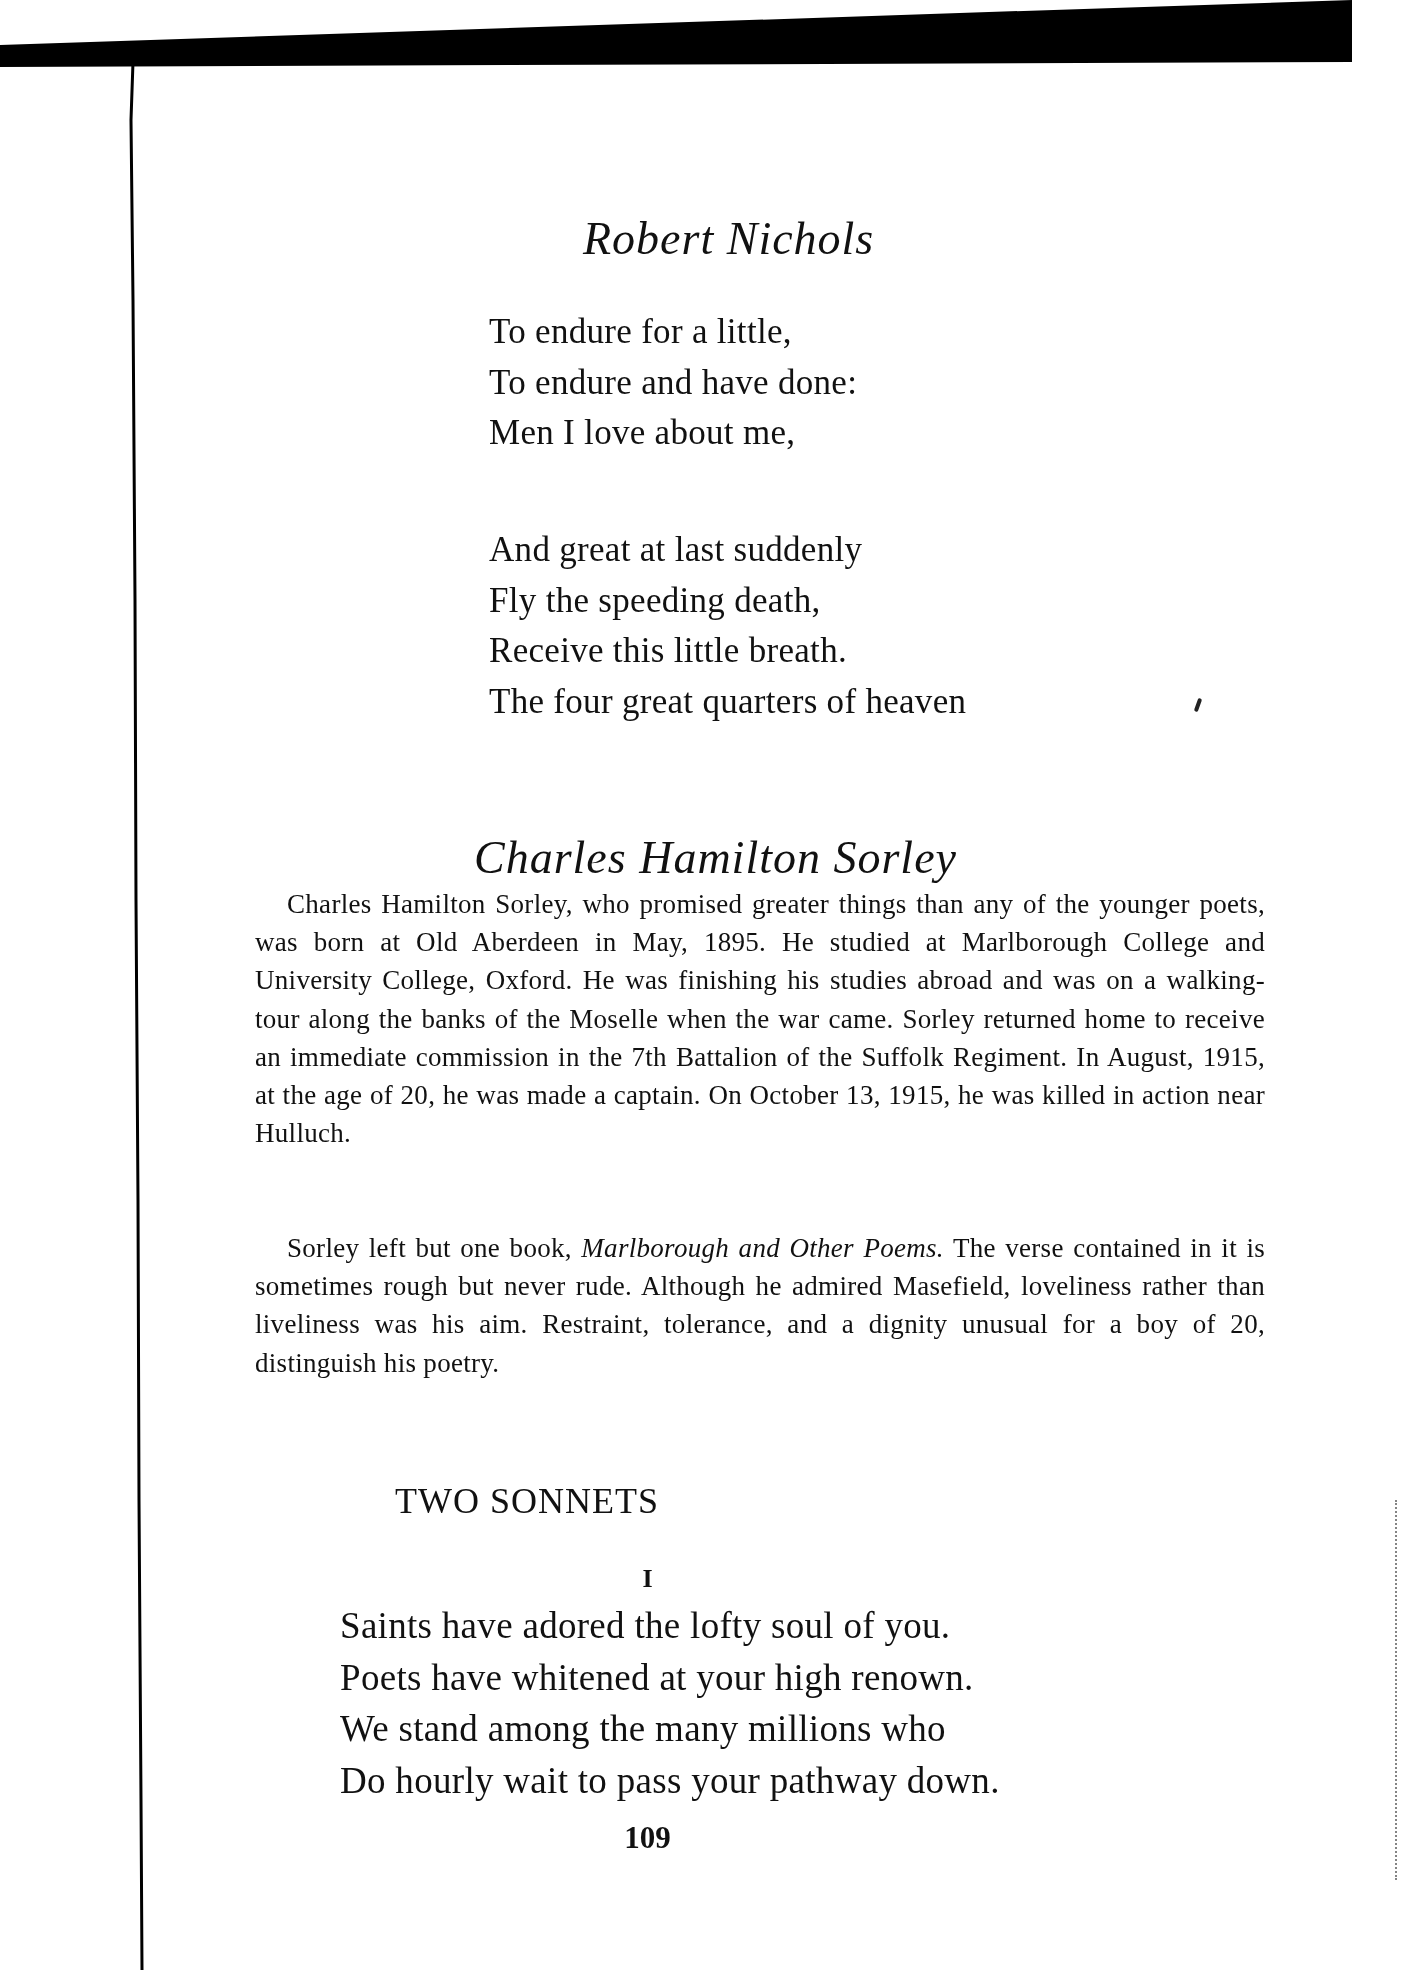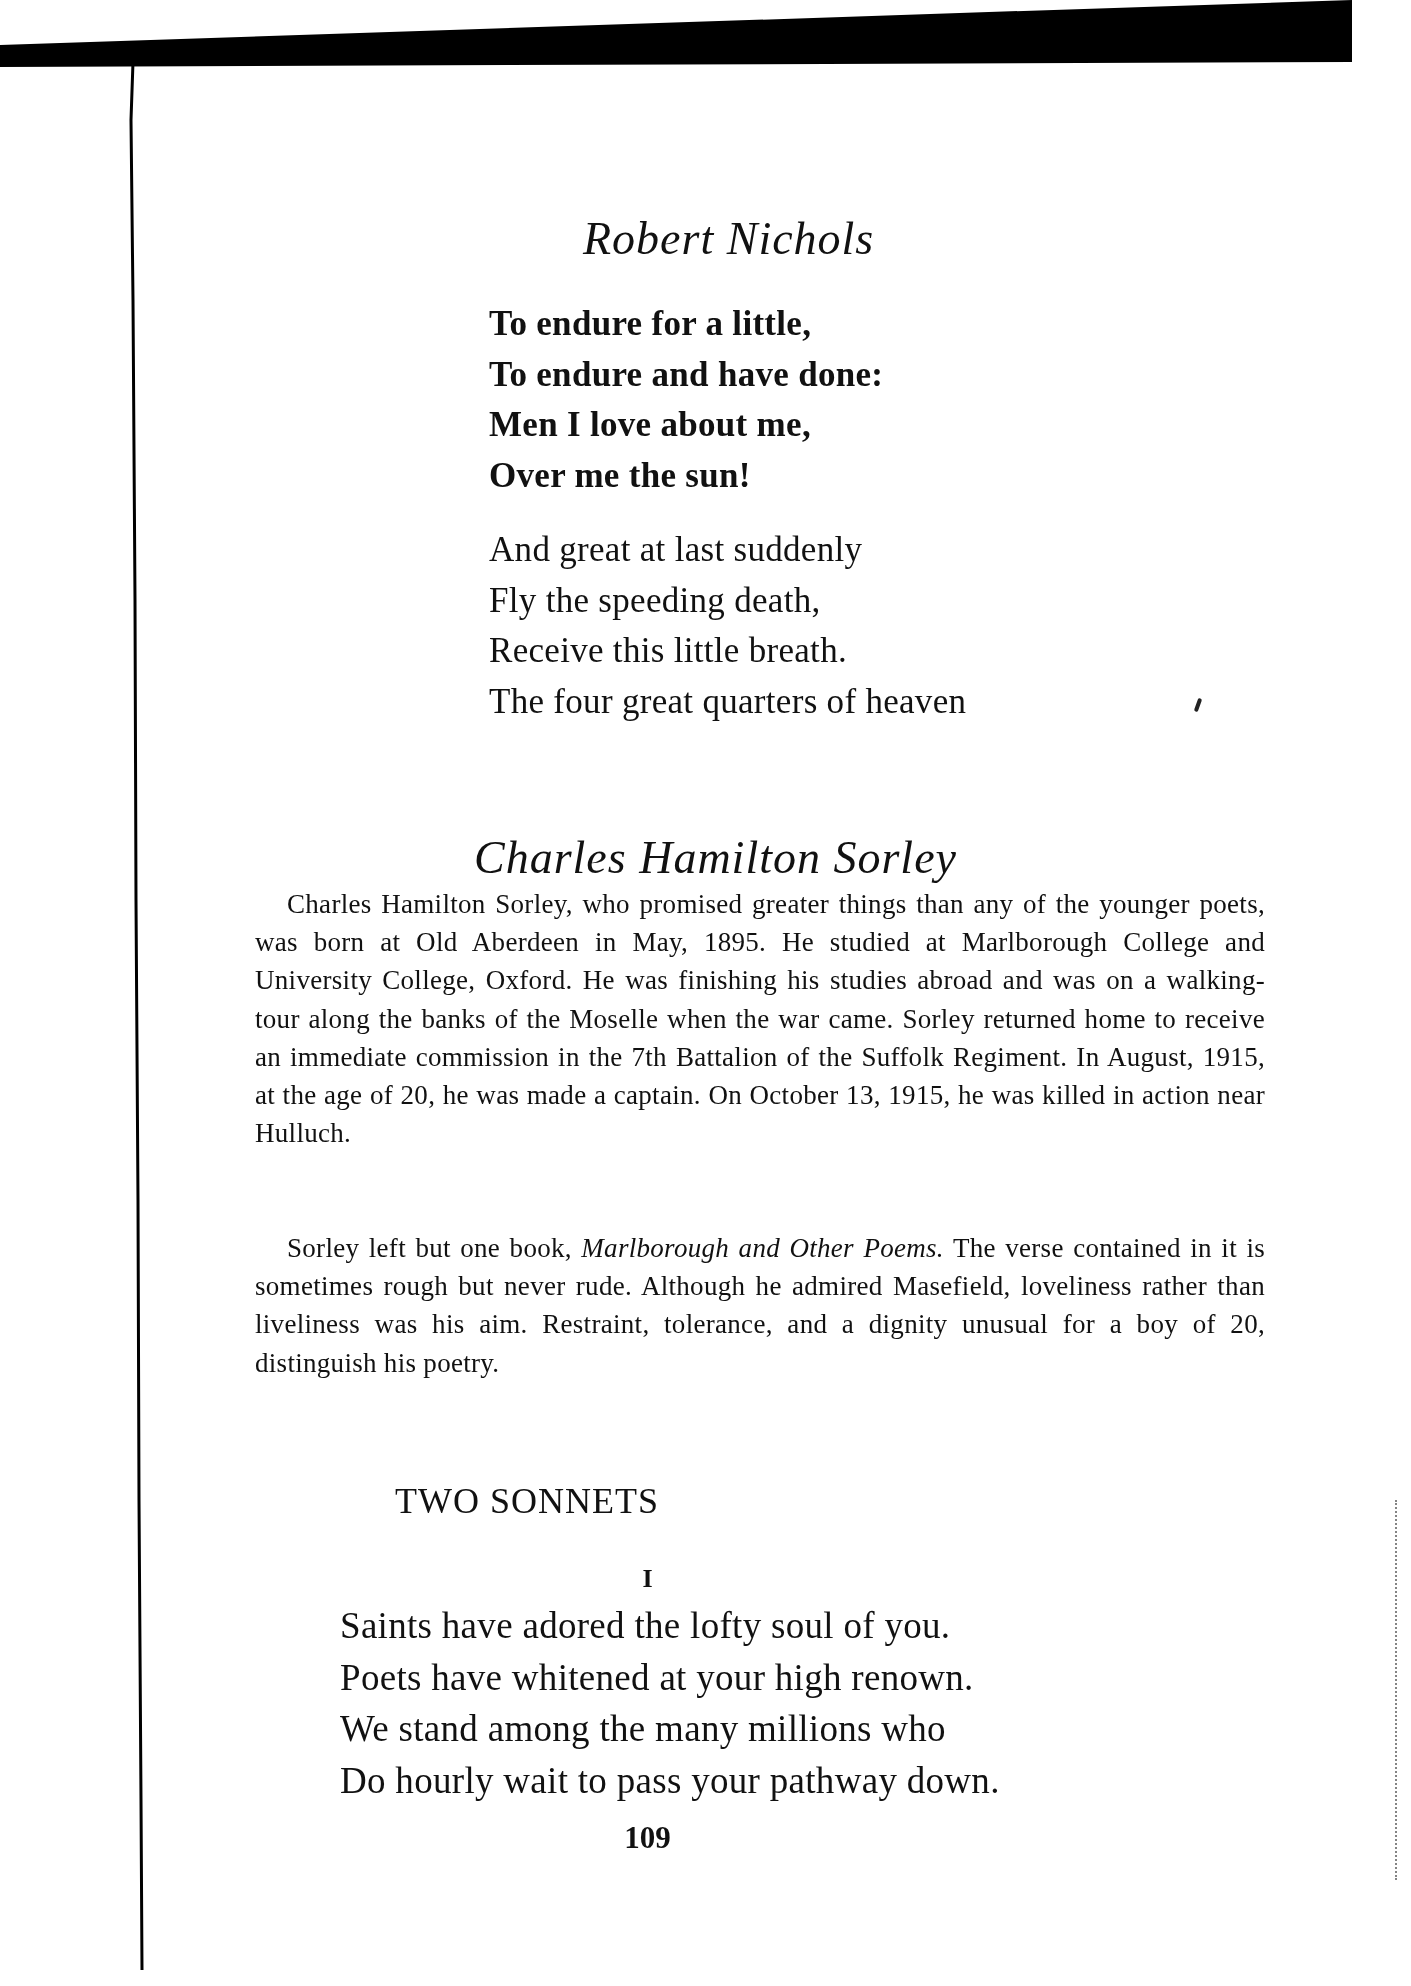--- a/index.html
+++ b/index.html
@@ -67,21 +67,21 @@
       margin: 0;
       padding: 0;
       list-style: none;
     }
     .poem li {
       font-size: 35px;
       line-height: 50.5px;
       white-space: nowrap;
       letter-spacing: 0.3px;
     }
-    #stanza-1 { left: 489px; top: 299px; font-weight: bold; }
+    #stanza-1 { left: 489px; top: 307px; }
     #stanza-2 { left: 489px; top: 525px; }
 
     .prose {
       position: absolute;
       left: 255px;
       width: 1010px;
       margin: 0;
       font-size: 27px;
       line-height: 38.2px;
       text-align: justify;
@@ -142,21 +142,20 @@
 </svg>
 <div class="scan-right-dots"></div>
 <div class="stray-mark"></div>
 
 <h2 id="author-1" class="heading-italic">Robert Nichols</h2>
 
 <ul id="stanza-1" class="poem">
   <li>To endure for a little,</li>
   <li>To endure and have done:</li>
   <li>Men I love about me,</li>
-  <li>Over me the sun!</li>
 </ul>
 
 <ul id="stanza-2" class="poem">
   <li>And great at last suddenly</li>
   <li>Fly the speeding death,</li>
   <li>Receive this little breath.</li>
   <li>The four great quarters of heaven</li>
 </ul>
 
 <h2 id="author-2" class="heading-italic">Charles Hamilton Sorley</h2>

